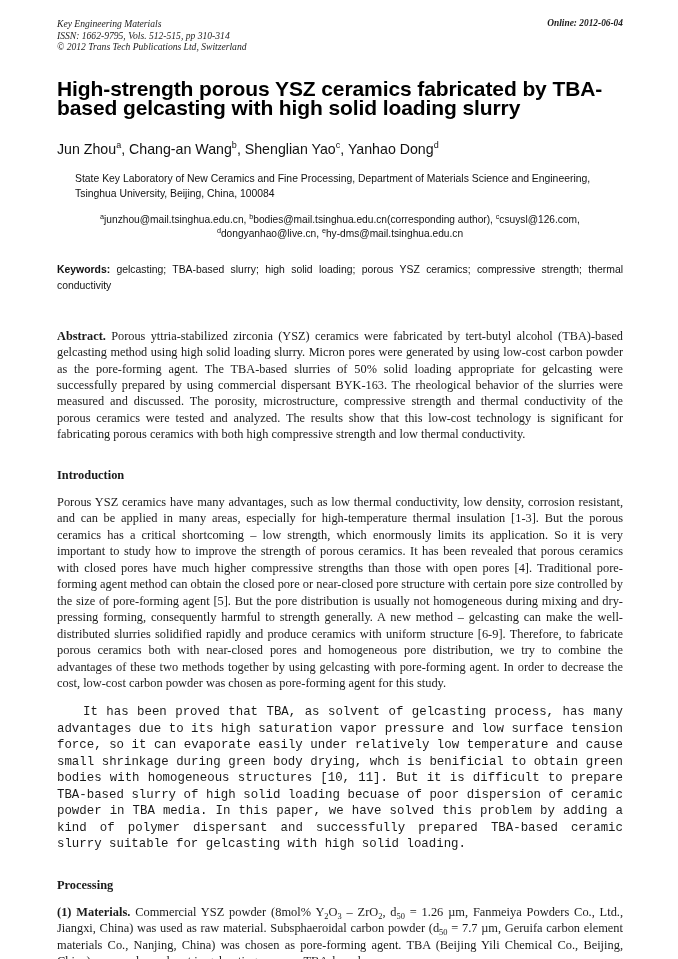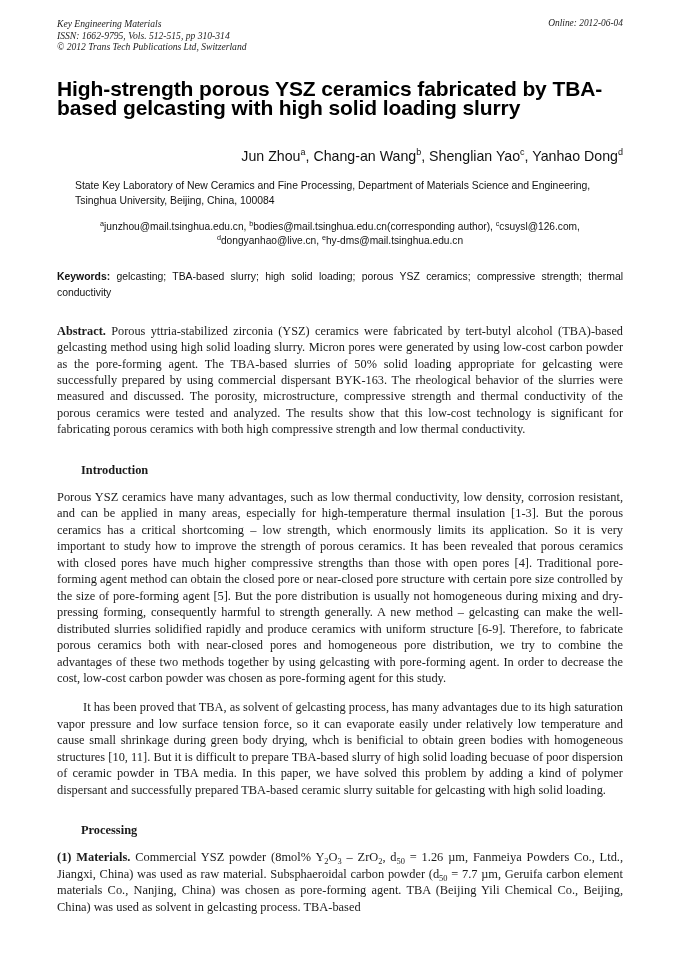--- a/index.html
+++ b/index.html
@@ -34,40 +34,41 @@
     line-height: 11.6px;
     color: #1c1c1c;
   }
   .jhead .online {
     position: absolute;
     right: 0;
     top: 0;
     font-style: italic;
     font-size: 9.4px;
     white-space: nowrap;
+    font-weight: bold;
   }
   .jhead .jline { display: block; white-space: nowrap; }
 
   
   .title {
     margin-top: 26px;
     font-family: "Liberation Sans", "DejaVu Sans", sans-serif;
     font-weight: bold;
     font-size: 21px;
     line-height: 19.5px;
     text-align: left;
     color: #000;
     letter-spacing: -0.1px;
   }
   .authors {
-    margin-top: 26px;
+    margin-top: 19px;
     font-family: "Liberation Sans", "DejaVu Sans", sans-serif;
     font-size: 14.2px;
     line-height: 25px;
-    text-align: right;
+    text-align: left;
     color: #111;
   }
   .authors sup { font-size: 9px; vertical-align: super; line-height: 0; }
   .affil {
     margin-top: 9px;
     font-family: "Liberation Sans", "DejaVu Sans", sans-serif;
     font-size: 10.4px;
     line-height: 15px;
     text-align: left;
     color: #111;
@@ -90,43 +91,42 @@
     font-family: "Liberation Sans", "DejaVu Sans", sans-serif;
     font-size: 10.4px;
     line-height: 16px;
     text-align: justify;
     color: #111;
   }
   .keywords b { font-weight: bold; }
 
   
   .abstract {
-    margin-top: 22px;
+    margin-top: 34px;
     font-size: 12.3px;
     line-height: 16.4px;
     text-align: justify;
     text-justify: inter-word;
   }
   .abstract b { font-weight: bold; }
 
   .sec-head {
     margin-top: 25px;
     font-size: 12.4px;
     font-weight: bold;
     line-height: 15px;
-    margin-left: 24px;
   }
   .para {
     margin-top: 11px;
     font-size: 12.4px;
     line-height: 16.5px;
     text-align: justify;
     text-justify: inter-word;
   }
-  .para.indent { text-indent: 26px; margin-top: 12px; }
+  .para.indent { text-indent: 26px; margin-top: 12px; font-family: Liberation Mono, monospace; }
   .para b { font-weight: bold; }
   .para sub, .abstract sub { font-size: 8.4px; vertical-align: sub; line-height: 0; }
 </style>
 </head>
 <body>
 
 <div class="page">
   <div class="content">
 
     <div class="jhead">

